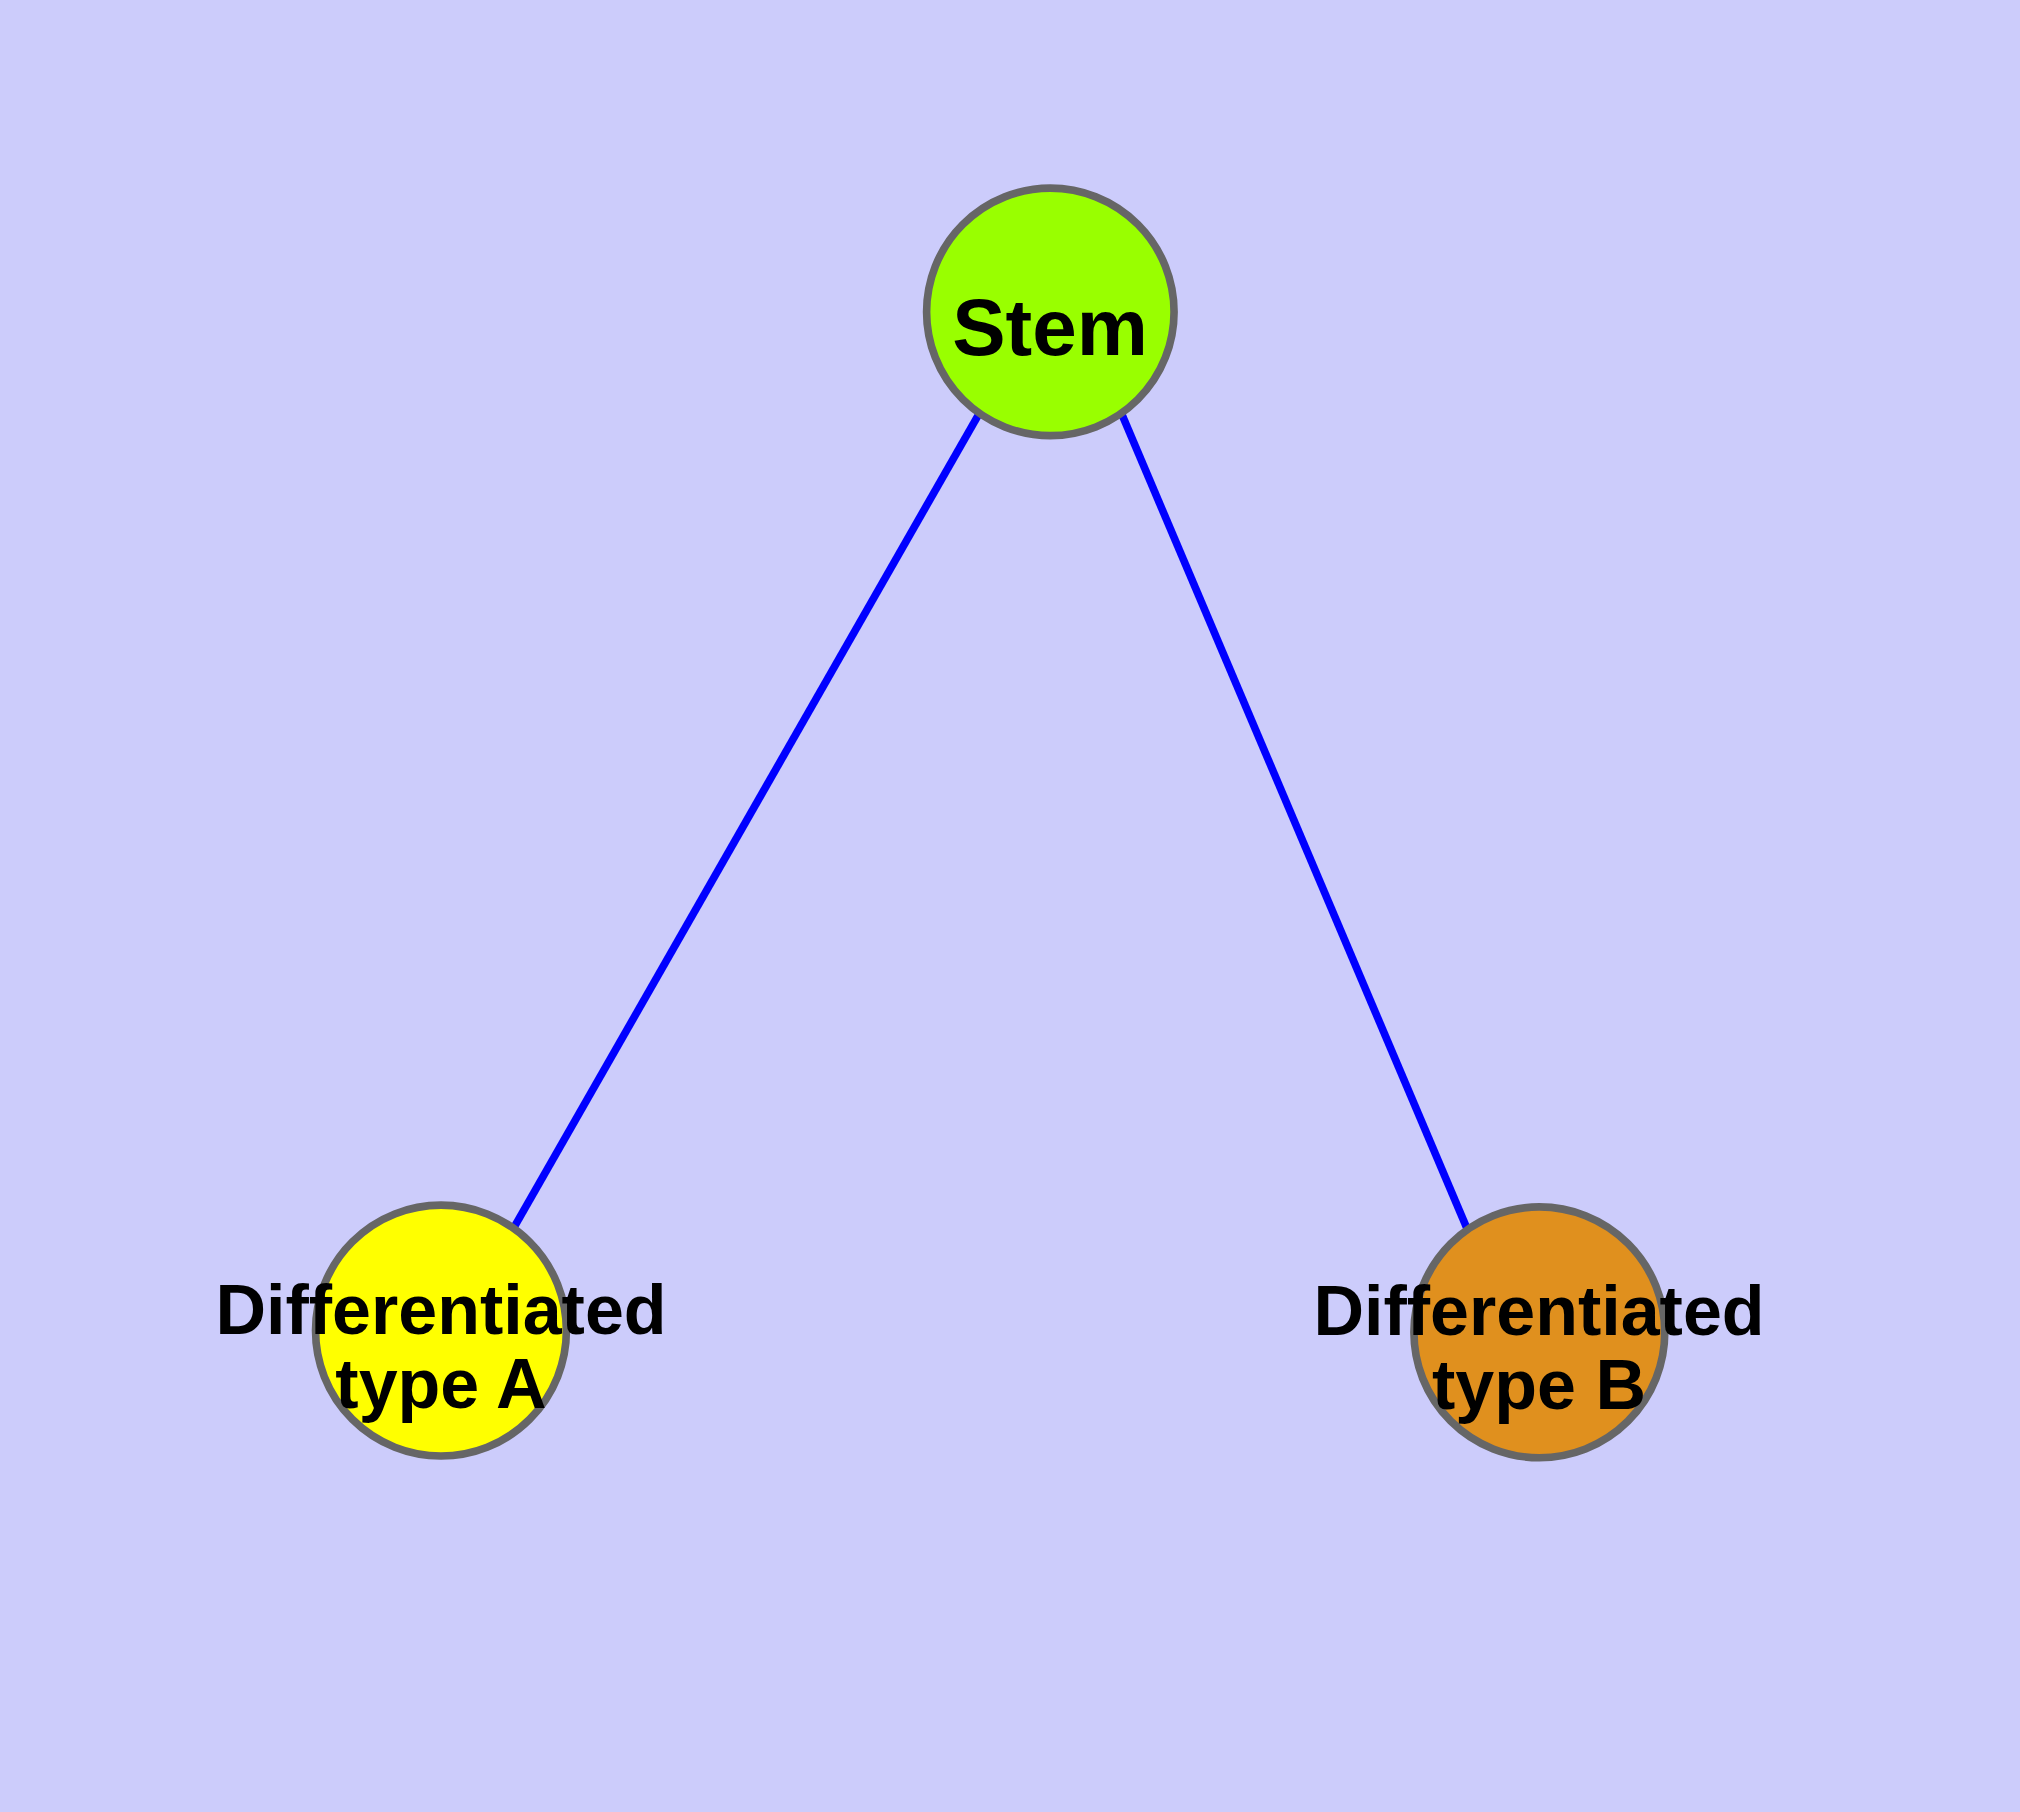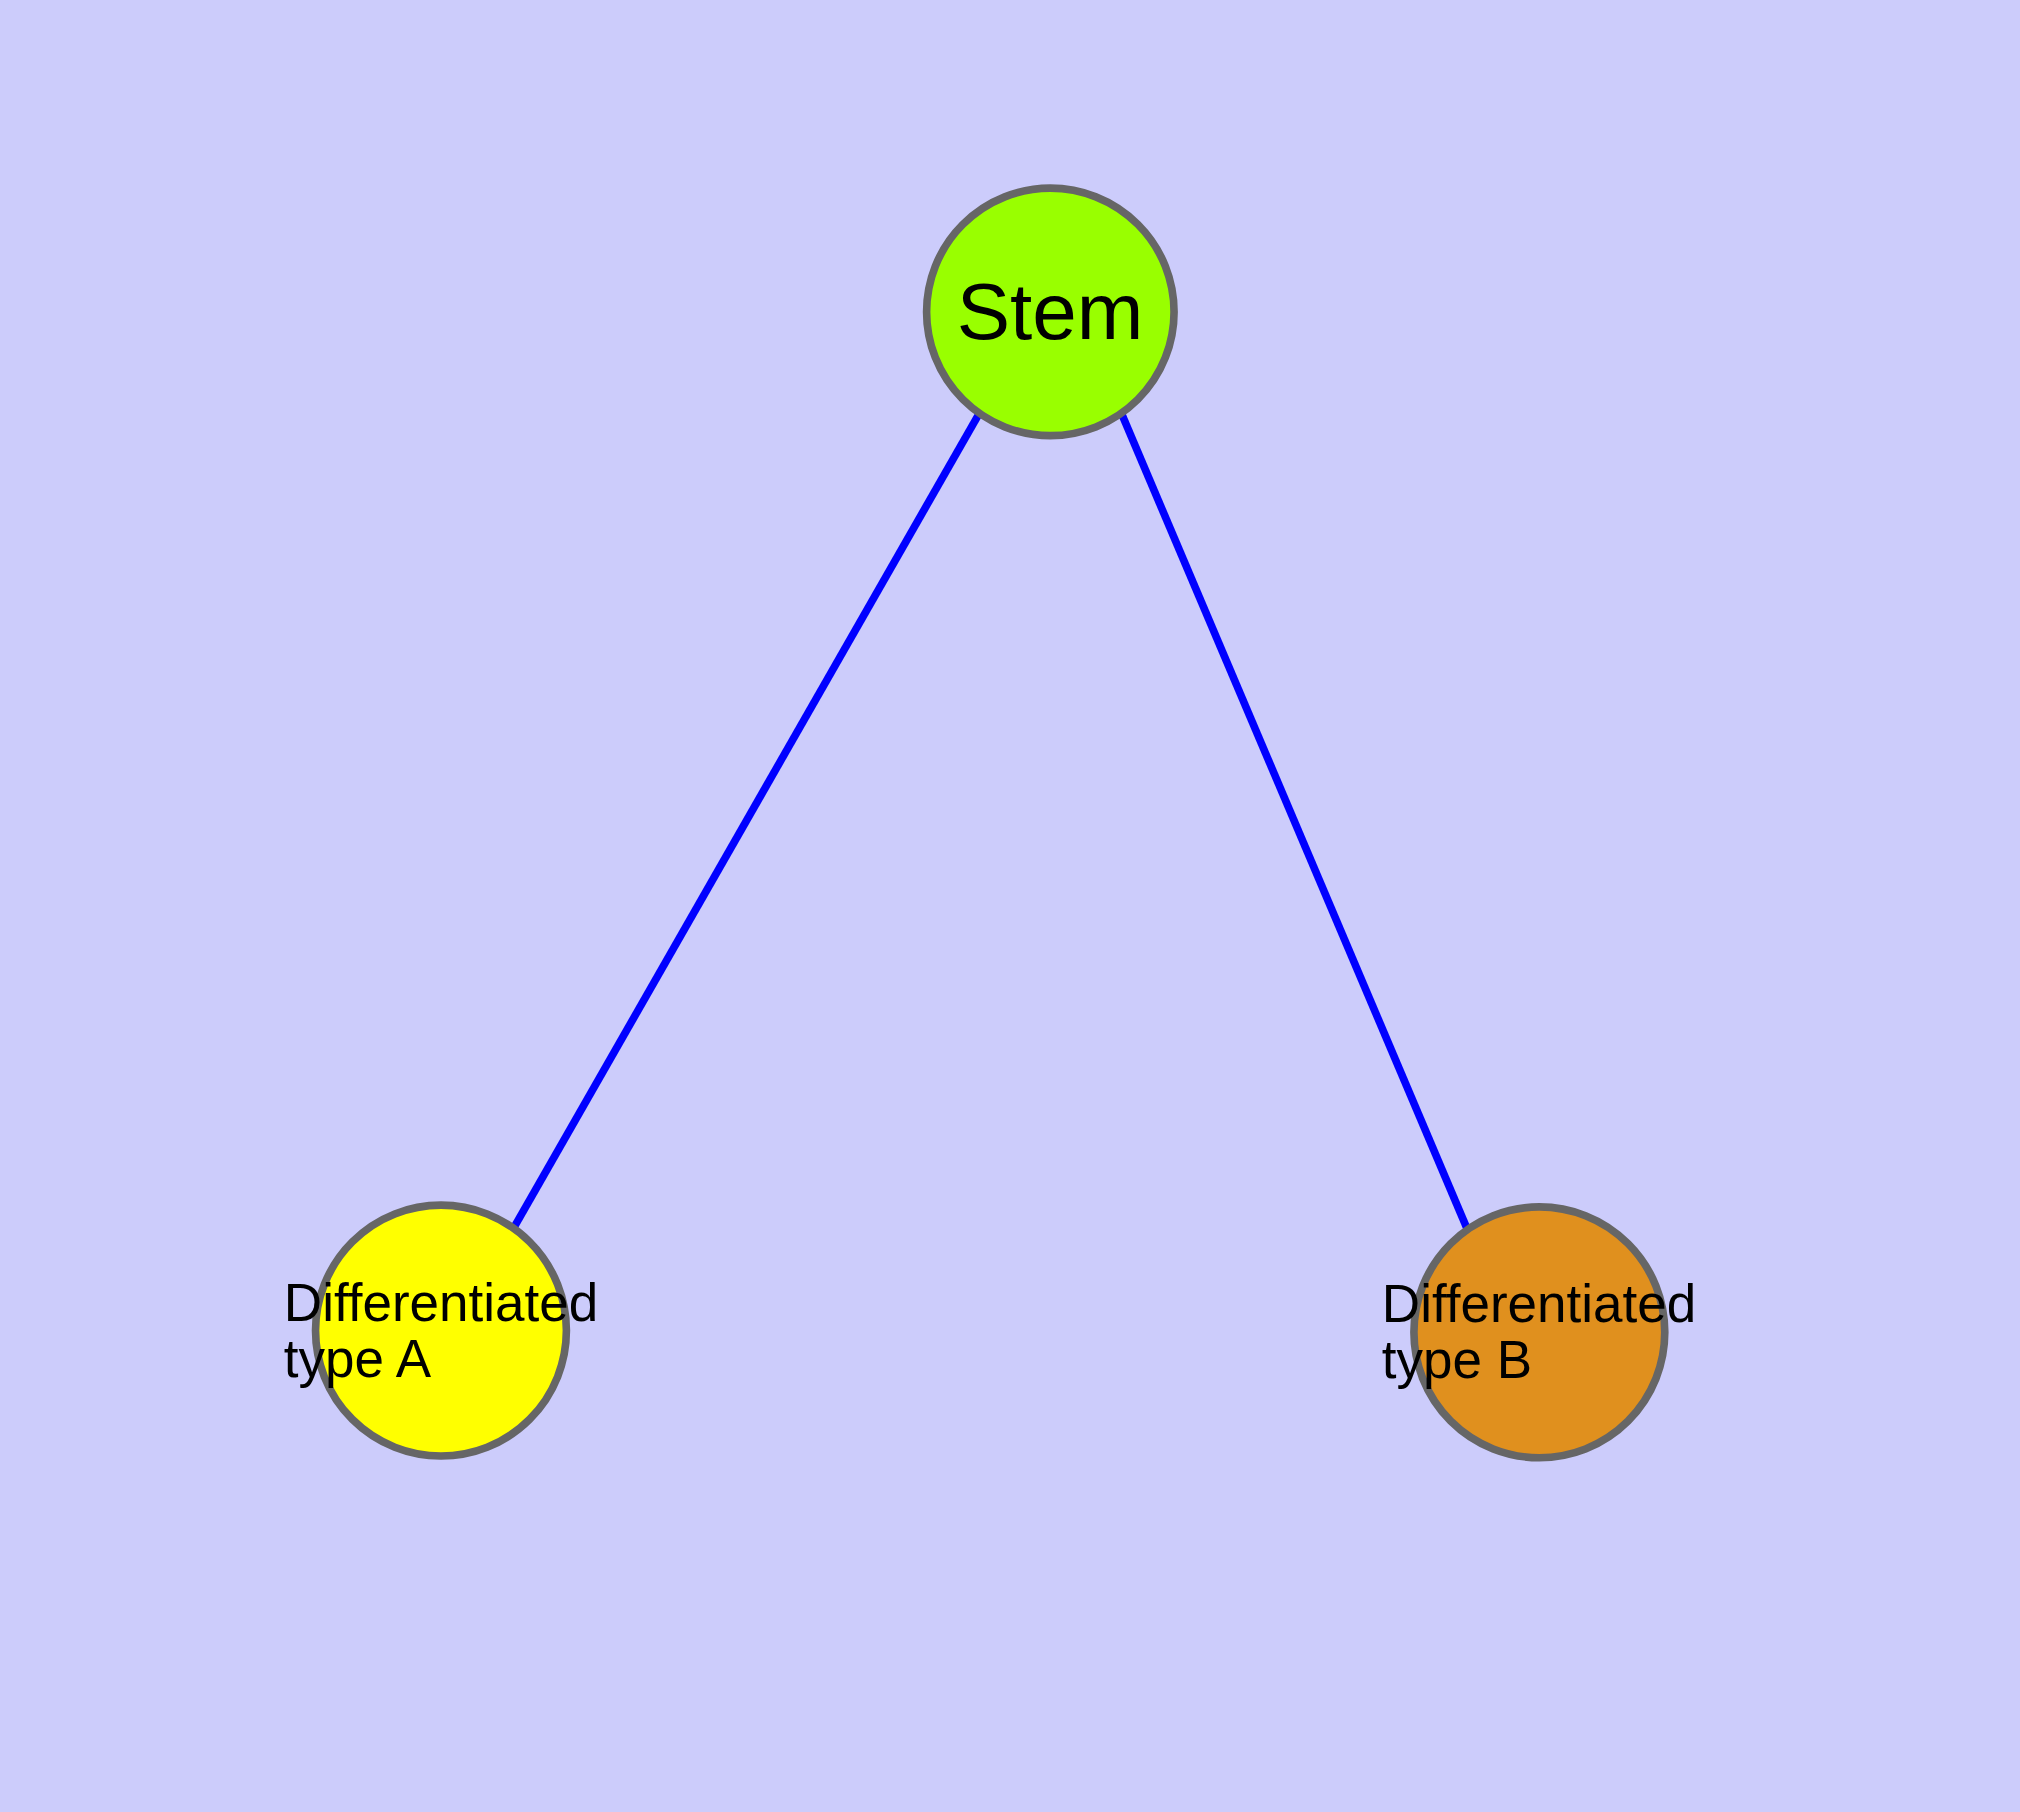--- a/index.html
+++ b/index.html
@@ -24,32 +24,34 @@
   #graph-svg {
     position: absolute;
     left: 0;
     top: 0;
     width: 2021px;
     height: 1812px;
   }
   .node-label {
     position: absolute;
     color: #000000;
-    font-weight: normal;
+    font-weight: bold;
+    text-align: center;
     line-height: 1.06;
     white-space: pre;
     transform: translate(-50%, -50%);
     pointer-events: none;
     font-family: "Liberation Sans", sans-serif;
+    margin-top: 16px;
   }
   .node-label.root {
     font-size: 80px;
   }
   .node-label.leaf {
-    font-size: 53px;
+    font-size: 70px;
   }
 </style>
 </head>
 <body>
 
 <div id="canvas" style="width: 2021px; height: 1812px;">
 
   <div id="bg-rect" style="width: 2021px; height: 1812px; background: rgb(204, 204, 251);"></div>
 
   <svg id="graph-svg" viewBox="0 0 2384 2138" xmlns="http://www.w3.org/2000/svg" style="width: 2021px; height: 1812px;">

